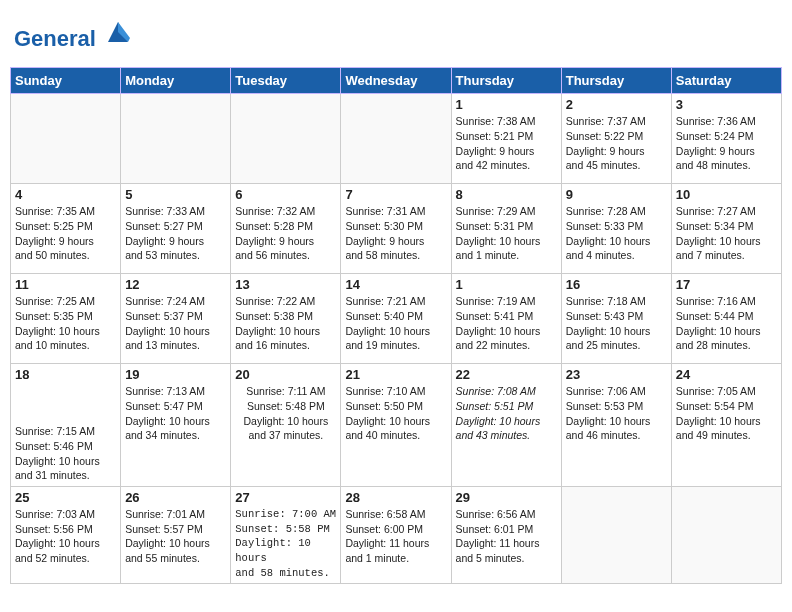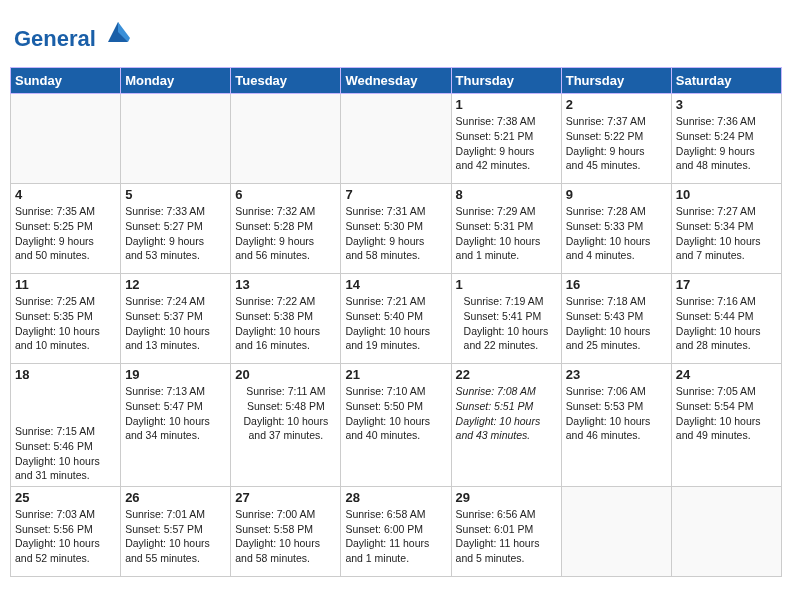--- a/index.html
+++ b/index.html
@@ -219,21 +219,21 @@
         </td>
         <td>
           <span class="day-num">14</span>
           <div class="cell-text" style="white-space: pre-line;">Sunrise: 7:21 AM
 Sunset: 5:40 PM
 Daylight: 10 hours
 and 19 minutes.</div>
         </td>
         <td>
           <span class="day-num">1</span>
-          <div class="cell-text" style="white-space: pre-line; margin-left: 8px;">Sunrise: 7:19 AM
+          <div class="cell-text" style="white-space: pre-line;">Sunrise: 7:19 AM
 Sunset: 5:41 PM
 Daylight: 10 hours
 and 22 minutes.</div>
         </td>
         <td>
           <span class="day-num">16</span>
           <div class="cell-text" style="white-space: pre-line;">Sunrise: 7:18 AM
 Sunset: 5:43 PM
 Daylight: 10 hours
 and 25 minutes.</div>
@@ -307,21 +307,21 @@
         </td>
         <td>
           <span class="day-num">26</span>
           <div class="cell-text" style="white-space: pre-line;">Sunrise: 7:01 AM
 Sunset: 5:57 PM
 Daylight: 10 hours
 and 55 minutes.</div>
         </td>
         <td>
           <span class="day-num">27</span>
-          <div class="cell-text" style="white-space: pre-line;">Sunrise: 7:00 AM
+          <div class="cell-text" style="white-space: pre-line; font-family: Liberation Mono, monospace;">Sunrise: 7:00 AM
 Sunset: 5:58 PM
 Daylight: 10 hours
 and 58 minutes.</div>
         </td>
         <td>
           <span class="day-num">28</span>
           <div class="cell-text" style="white-space: pre-line;">Sunrise: 6:58 AM
 Sunset: 6:00 PM
 Daylight: 11 hours
 and 1 minute.</div>

